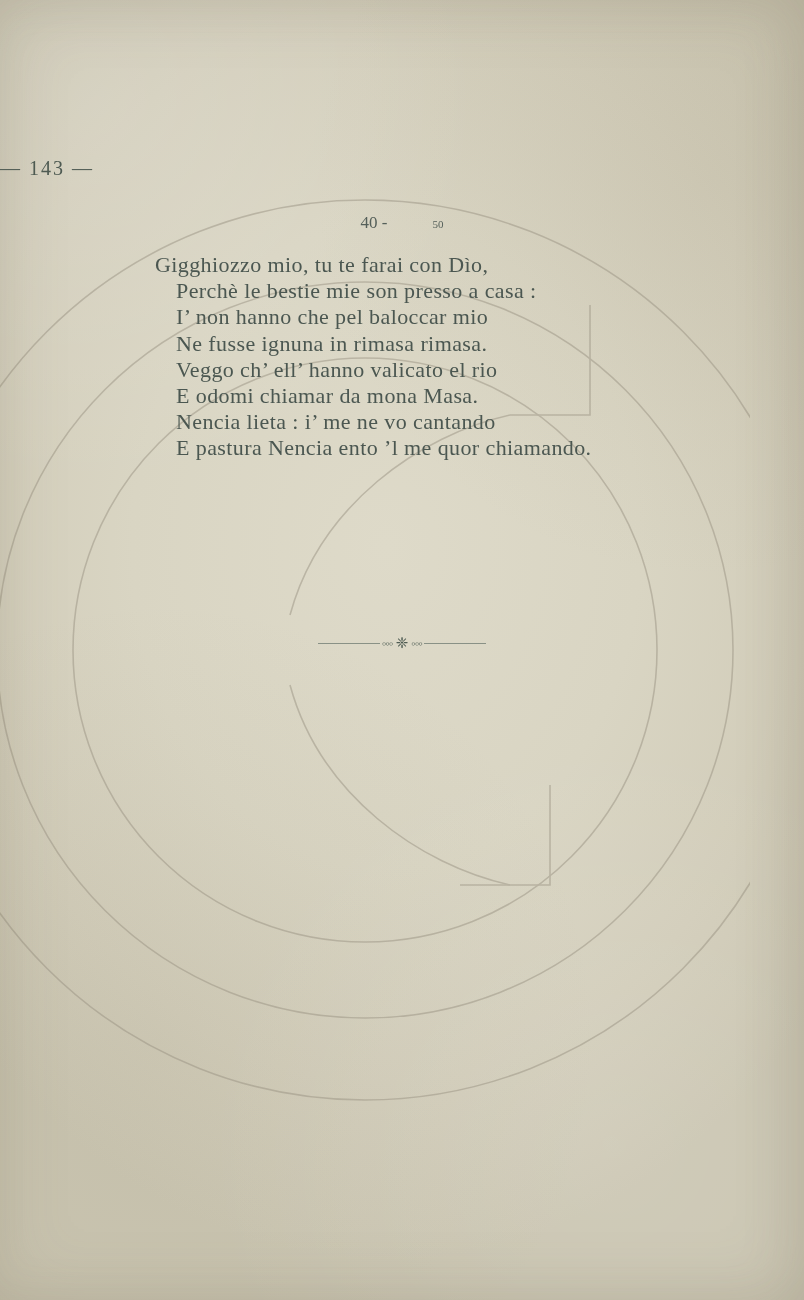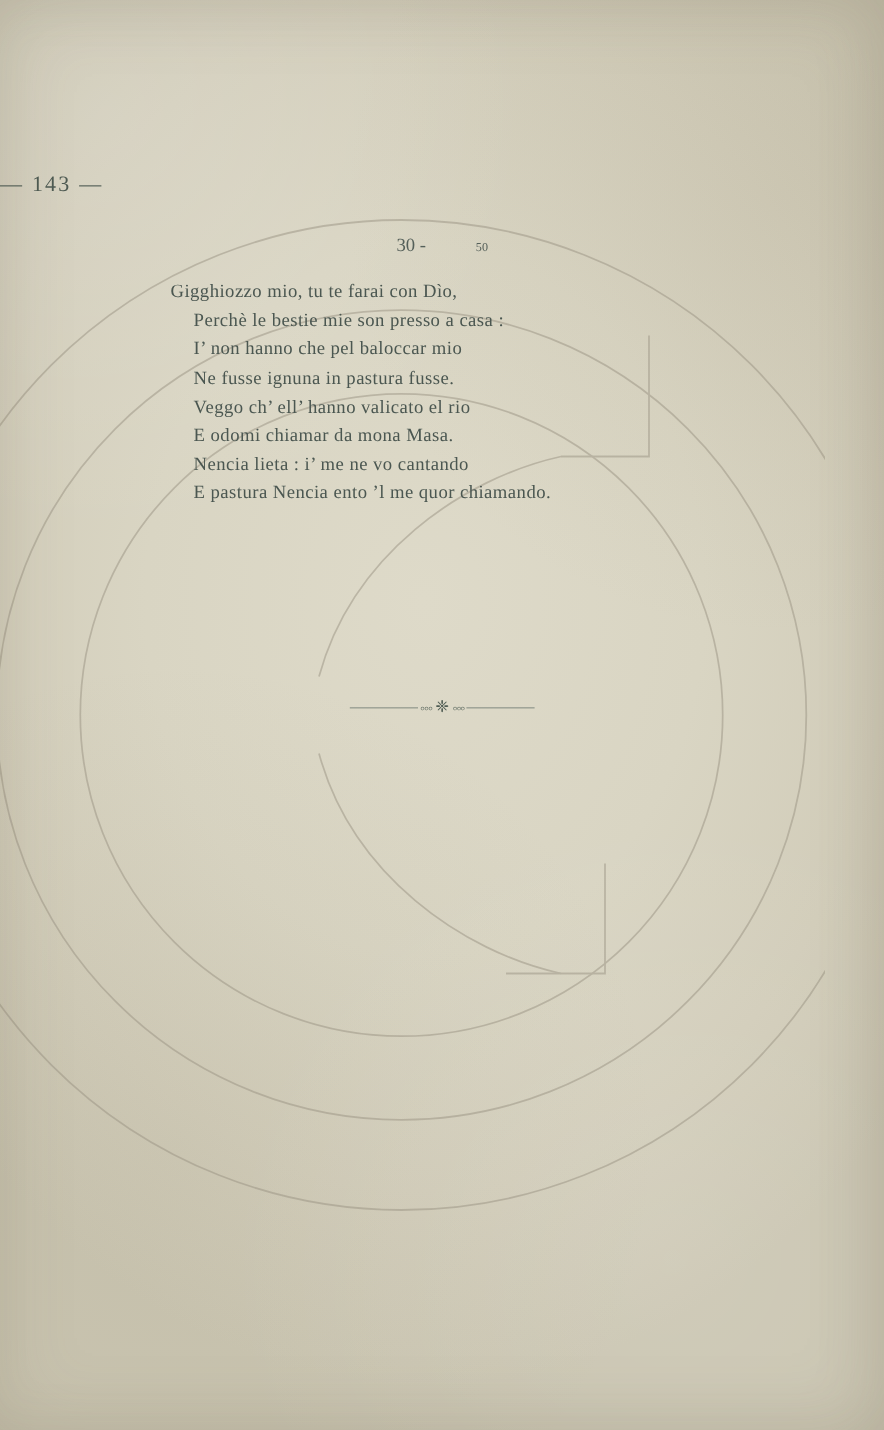--- a/index.html
+++ b/index.html
@@ -82,21 +82,21 @@
     vertical-align: baseline;
     margin-left: 41px;
   }
 
   .poem {
     position: absolute;
     top: 252px;
     left: 155px;
     width: 520px;
     color: #4b5751;
-    font-size: 17px;
+    font-size: 22px;
     line-height: 26.2px;
     letter-spacing: 0.4px;
   }
   .poem .line {
     white-space: pre;
   }
   .poem .line.indent {
     padding-left: 21px;
   }
 
@@ -148,30 +148,30 @@
     </g>
   </svg>
 
   <div class="edge-shade"></div>
 
   <div class="content">
 
     <div class="page-number">— 143 —</div>
 
     <div class="stanza-number">
-      <span>30</span>
+      <span>40</span>
       <span>-</span>
       <span class="sub">50</span>
     </div>
 
     <div class="poem">
       <div class="line">Gigghiozzo mio, tu te farai con Dìo,</div>
       <div class="line indent">Perchè le bestie mie son presso a casa :</div>
       <div class="line indent">I’ non hanno che pel baloccar mio</div>
-      <div class="line indent">Ne fusse ignuna in pastura fusse.</div>
+      <div class="line indent">Ne fusse ignuna in rimasa rimasa.</div>
       <div class="line indent">Veggo ch’ ell’ hanno valicato el rio</div>
       <div class="line indent">E odomi chiamar da mona Masa.</div>
       <div class="line indent">Nencia lieta : i’ me ne vo cantando</div>
       <div class="line indent">E pastura Nencia ento ’l me quor chiamando.</div>
     </div>
 
     <div class="ornament">
       <span class="rule"></span>
       <span class="glyph">◦◦◦</span>
       <span class="knot">❈</span>

